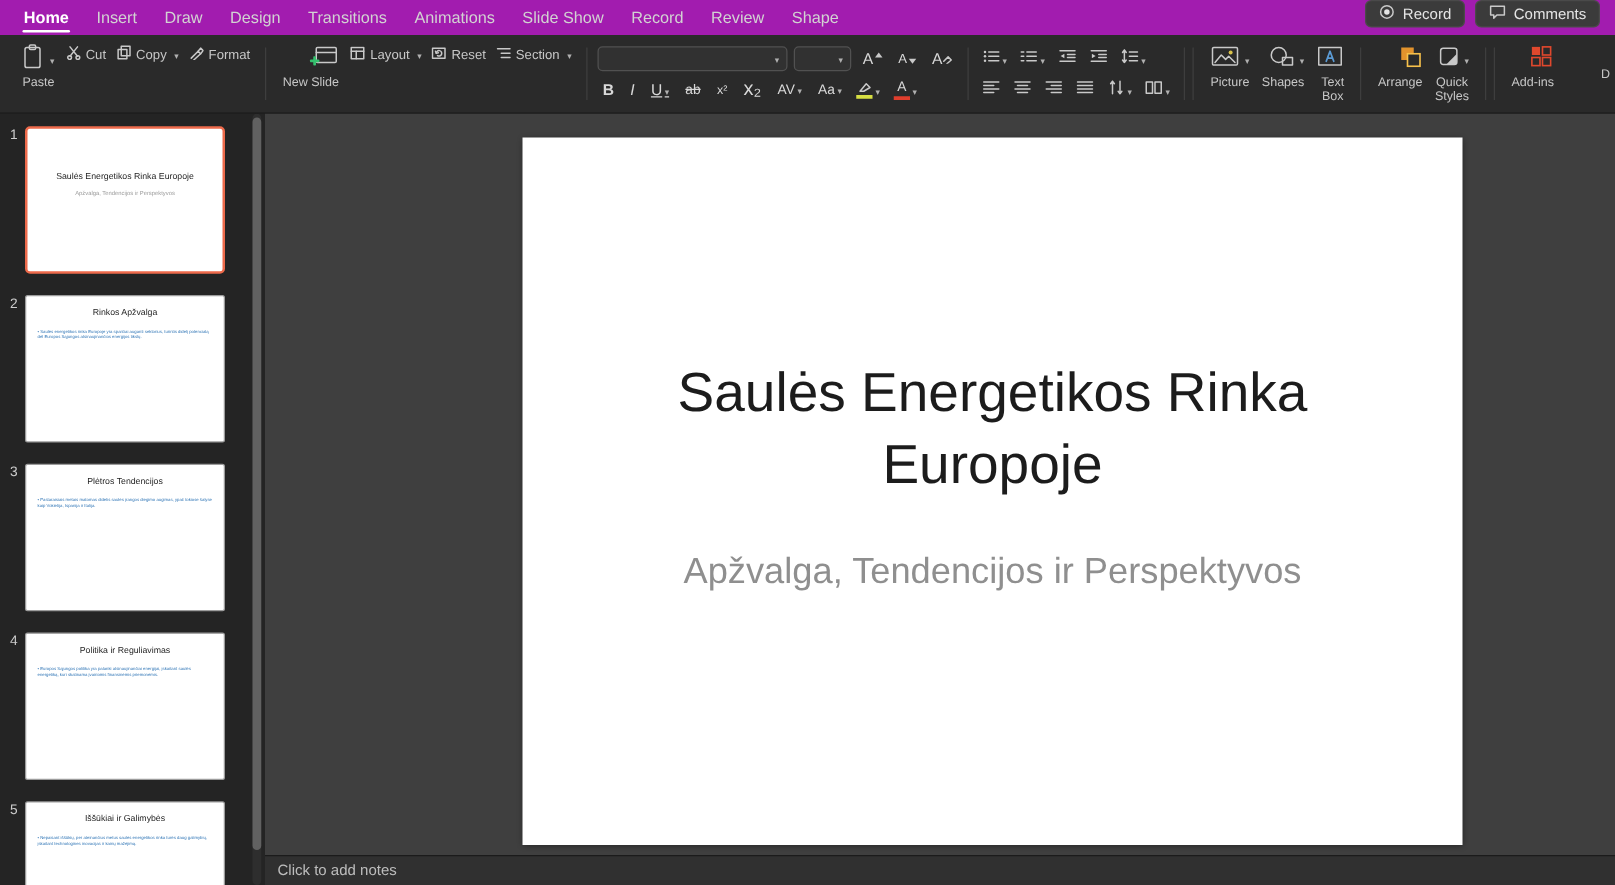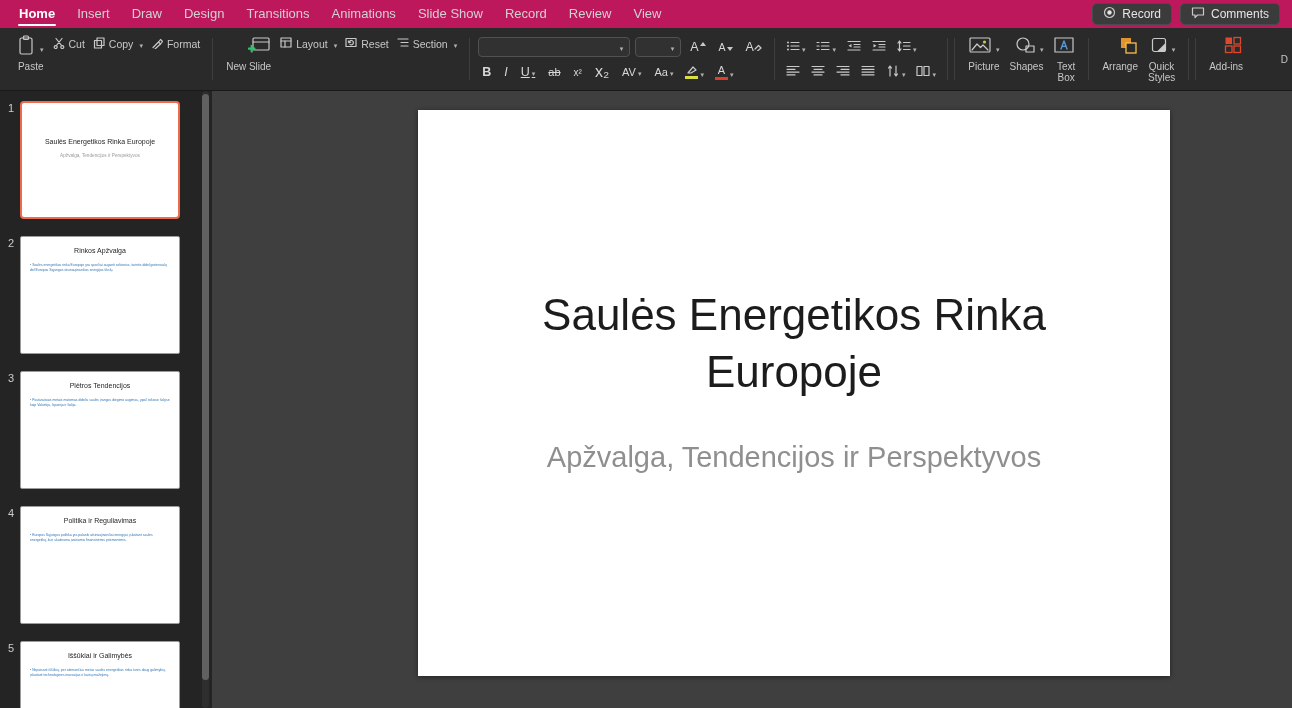--- a/index.html
+++ b/index.html
@@ -1,20 +1,20 @@
 <!DOCTYPE html>
 <html><head>
 <meta charset="utf-8">
 <style>
   *{box-sizing:border-box;margin:0;padding:0}
   html,body{width:1292px;height:708px;overflow:hidden}
   body{background:#272727;font-family:"Liberation Sans",sans-serif;color:#d6d6d6;position:relative}
 
   
-  .menubar{height:28px;background:#be185d;display:flex;align-items:center;padding:0 8px}
+  .menubar{height:28px;background:#a21caf;display:flex;align-items:flex-start;padding:0 8px}
   .tab{padding:0 11px;height:28px;line-height:28px;font-size:13px;color:#d2d2d2;position:relative;white-space:nowrap;cursor:default}
   .tab.active{color:#fff;font-weight:700}
   .tab.active::after{content:"";position:absolute;left:10px;right:10px;bottom:2px;height:2px;background:#fff;border-radius:2px}
   .menubar-right{margin-left:auto;display:flex;gap:8px;padding-right:4px}
   .pill{display:flex;align-items:center;gap:6px;background:#3b3b3b;border:1px solid #4a4a4a;border-radius:5px;height:22px;padding:0 10px;font-size:12px;color:#e5e5e5;cursor:default}
 
   
   .ribbon{height:63px;background:#2a2a2a;border-bottom:1px solid #191919;display:flex;align-items:stretch;padding:2px 4px 2px 6px;overflow:hidden;width:1292px}
   svg .s{stroke:#c9c9c9;fill:none;stroke-width:1.2;stroke-linecap:round;stroke-linejoin:round}
   .rgroup{display:flex;align-items:flex-start;padding:2px 5px;flex-shrink:0}
@@ -66,21 +66,21 @@
 <div class="menubar">
   <div class="tab active">Home</div>
   <div class="tab">Insert</div>
   <div class="tab">Draw</div>
   <div class="tab">Design</div>
   <div class="tab">Transitions</div>
   <div class="tab">Animations</div>
   <div class="tab">Slide Show</div>
   <div class="tab">Record</div>
   <div class="tab">Review</div>
-  <div class="tab">View</div>
+  <div class="tab">Shape</div>
   <div class="menubar-right">
     <div class="pill">
       <span><svg width="13" height="13" viewBox="0 0 13 13">
             <circle cx="6.5" cy="6.5" r="5" class="s"></circle>
             <circle cx="6.5" cy="6.5" r="2.2" fill="#e5e5e5"></circle>
           </svg></span>
       <span>Record</span>
     </div>
     <div class="pill">
       <span><svg width="14" height="13" viewBox="0 0 14 13">
@@ -486,15 +486,16 @@
 
   <div class="maincol">
     <div class="canvas">
       <div class="slide">
         <div class="slide-title">
           <span class="inner">Saulės Energetikos Rinka Europoje</span>
         </div>
         <div class="slide-subtitle">Apžvalga, Tendencijos ir Perspektyvos</div>
       </div>
     </div>
+    <div class="notesbar">Click to add notes</div>
   </div>
 
 </div>
 
 </body></html>

